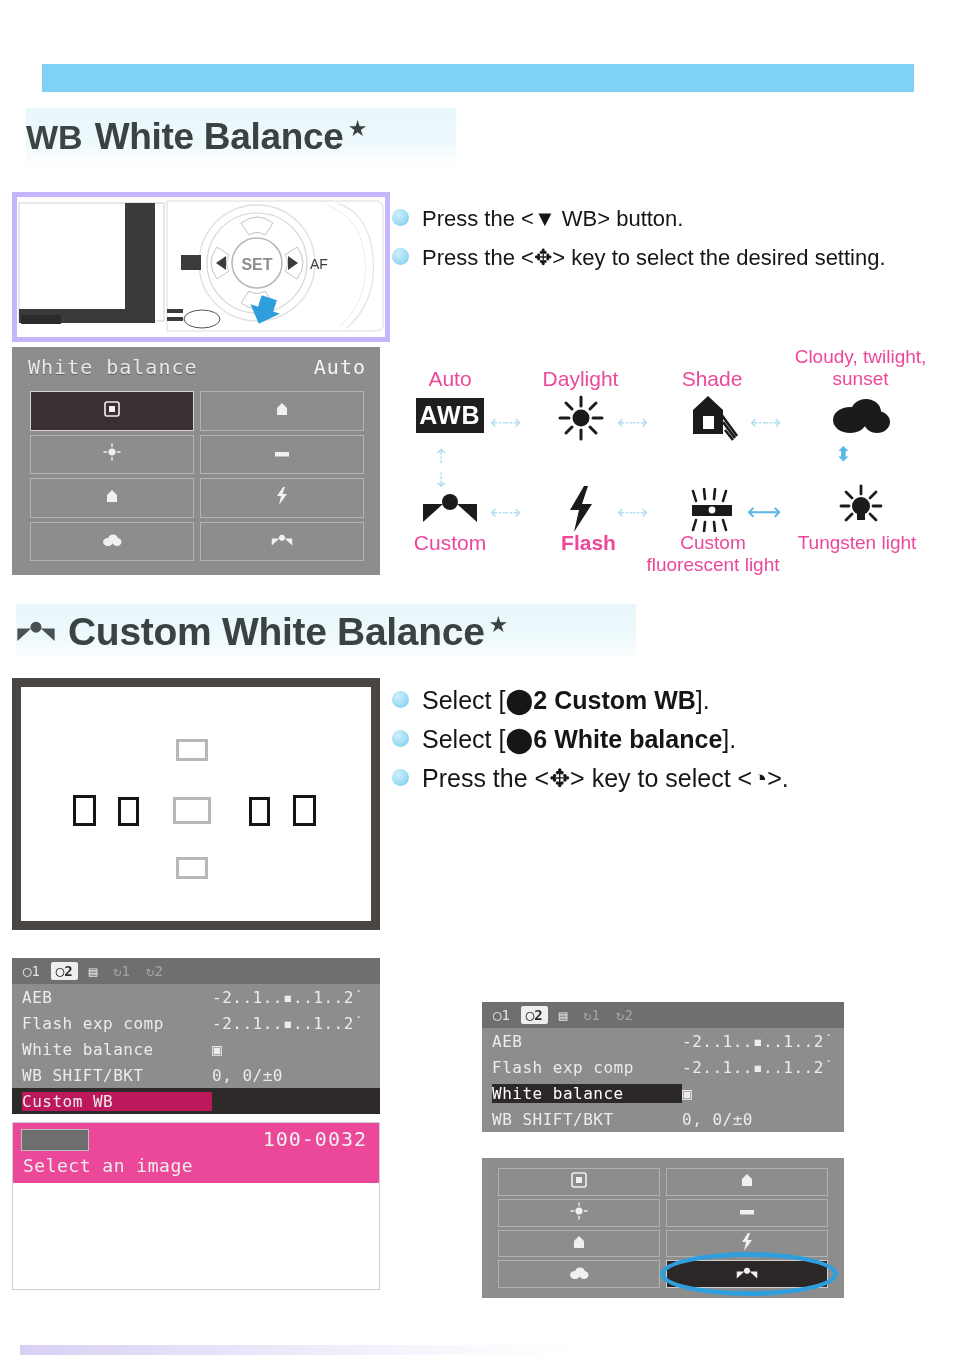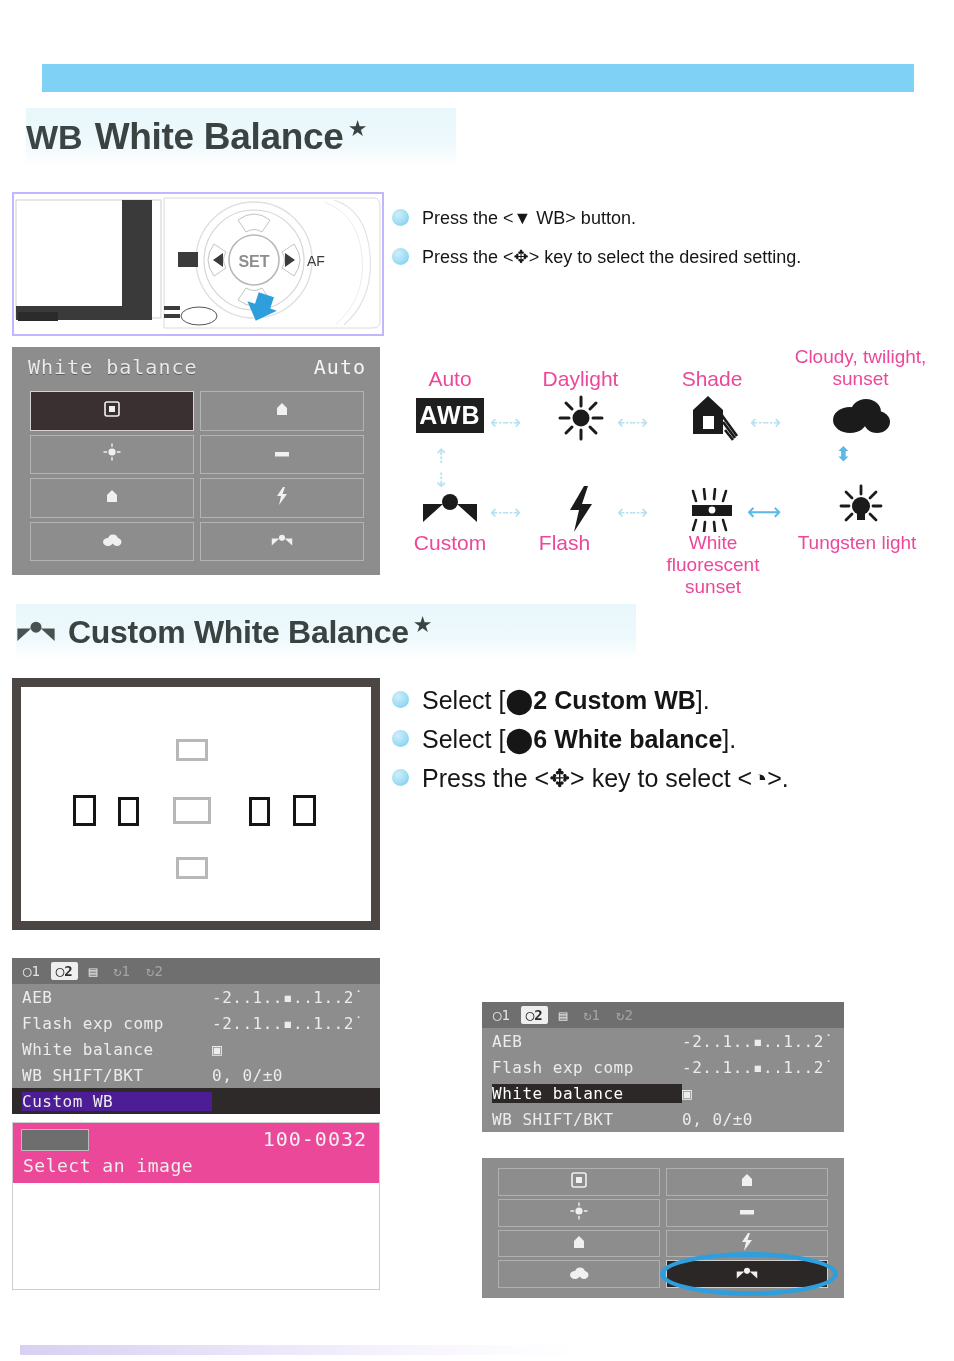--- a/index.html
+++ b/index.html
@@ -36,28 +36,28 @@
   }
   .heading .h-text{
     font-size:37px;font-weight:bold;color:#3a4342;letter-spacing:-.3px;
     white-space:nowrap;
   }
   .heading .h-star{
     font-size:22px;color:#3a4342;margin-left:4px;align-self:flex-start;margin-top:8px;
   }
   #hd1{left:26px;top:108px;width:430px;height:58px;}
   #hd2{left:16px;top:604px;width:620px;height:56px;}
-  #hd2 .h-text{font-size:32px;}
+  #hd2 .h-text{font-size:39px;}
 
   
   .fig{position:absolute;}
 
   
   #camera-fig{left:12px;top:192px;width:368px;height:140px;
-    border:2px solid #c4b5fd;background:#fff;overflow:hidden;}
+    border:5px solid #c4b5fd;background:#fff;overflow:hidden;}
 
   
   .lcd{
     background:#8d8d8d;position:absolute;
     font-family:"DejaVu Sans Mono","Liberation Mono",monospace;
     color:#f2f2f2;
   }
   #wb-screen{left:12px;top:347px;width:368px;height:228px;}
   #wb-screen .lcd-title{
     position:absolute;left:16px;top:8px;font-size:20px;letter-spacing:1px;
@@ -99,21 +99,21 @@
   .tab.dim{color:#a8a3a3;}
   .menu-rows{background:#8d8d8d;}
   .mrow{
     display:flex;align-items:center;height:26px;padding:0 10px;box-sizing:border-box;
     font-family:"DejaVu Sans Mono","Liberation Mono",monospace;
     font-size:16px;color:#ececec;letter-spacing:.5px;
   }
   .mrow .mlabel{width:190px;white-space:nowrap;}
   .mrow .mval{white-space:nowrap;}
   .mrow.hl{background:#2f2a2a;}
-  .mrow.hl .mlabel{background:#4c1d95;}
+  .mrow.hl .mlabel{background:#be185d;}
   .mrow.sel-label .mlabel{background:#2d2828;color:#fff;}
 
   
   #img-select{position:absolute;left:12px;top:1122px;width:368px;height:168px;
      background:#fff;border:1px solid #cfcfcf;box-sizing:border-box;}
   #img-select .isbar{background:#ec4899;height:60px;position:relative;}
   #img-select .ischip{
     position:absolute;left:8px;top:6px;width:66px;height:20px;background:#6e6e6e;
     border:1px solid #bdbdbd;
   }
@@ -129,21 +129,21 @@
   
   .steps{position:absolute;}
   .step{
     display:flex;align-items:flex-start;margin-bottom:2px;
   }
   .bullet{
     width:17px;height:17px;border-radius:50%;
     background:radial-gradient(circle at 35% 32%,#cfeefb 0%,#9fddf4 55%,#6ec6ea 100%);
     flex:0 0 17px;margin-top:9px;margin-right:13px;
   }
-  .step-text{font-size:18px;line-height:37px;color:#161616;}
+  .step-text{font-size:22px;line-height:37px;color:#161616;}
   .step-text b{font-weight:bold;}
   #steps1{left:392px;top:200px;width:560px;}
   #steps2{left:392px;top:682px;width:560px;}
   #steps2 .step-text{font-size:25px;line-height:37px;}
 
   
   #wb-matrix{position:absolute;left:395px;top:340px;width:555px;height:230px;}
   .wbm-lab{
     position:absolute;font-size:21px;color:#ec4899;text-align:center;
     line-height:22px;
@@ -405,22 +405,22 @@
         </g>
           </g>
         </svg>
     </div>
 
     <div class="arrow" style="left:95px;top:160px;">⇠⇢</div>
     <div class="arrow" style="left:222px;top:160px;">⇠⇢</div>
     <div class="arrow strong" style="left:352px;top:158px;font-size:24px;">⟷</div>
 
     <div class="wbm-lab" style="left:0px;top:192px;width:110px;">Custom</div>
-    <div class="wbm-lab" style="left:102px;top:192px;width:135px;">Flash</div>
-    <div class="wbm-lab" style="left:248px;top:192px;width:140px;font-size:19px;">White fluorescent sunset</div>
+    <div class="wbm-lab" style="left:126px;top:192px;width:135px;font-weight:bold;">Flash</div>
+    <div class="wbm-lab" style="left:248px;top:192px;width:140px;font-size:19px;">Custom fluorescent light</div>
     <div class="wbm-lab" style="left:392px;top:192px;width:140px;font-size:19px;">Tungsten light</div>
   </div>
 
   <div class="heading" id="hd2">
     <span class="h-icon">
       <svg width="40" height="24" viewBox="0 0 58 34">
           <g fill="#4a5251">
         <circle cx="29" cy="10" r="8"></circle>
             <polygon points="2,12 22,12 2,30"></polygon>
             <polygon points="56,12 36,12 56,30"></polygon>

